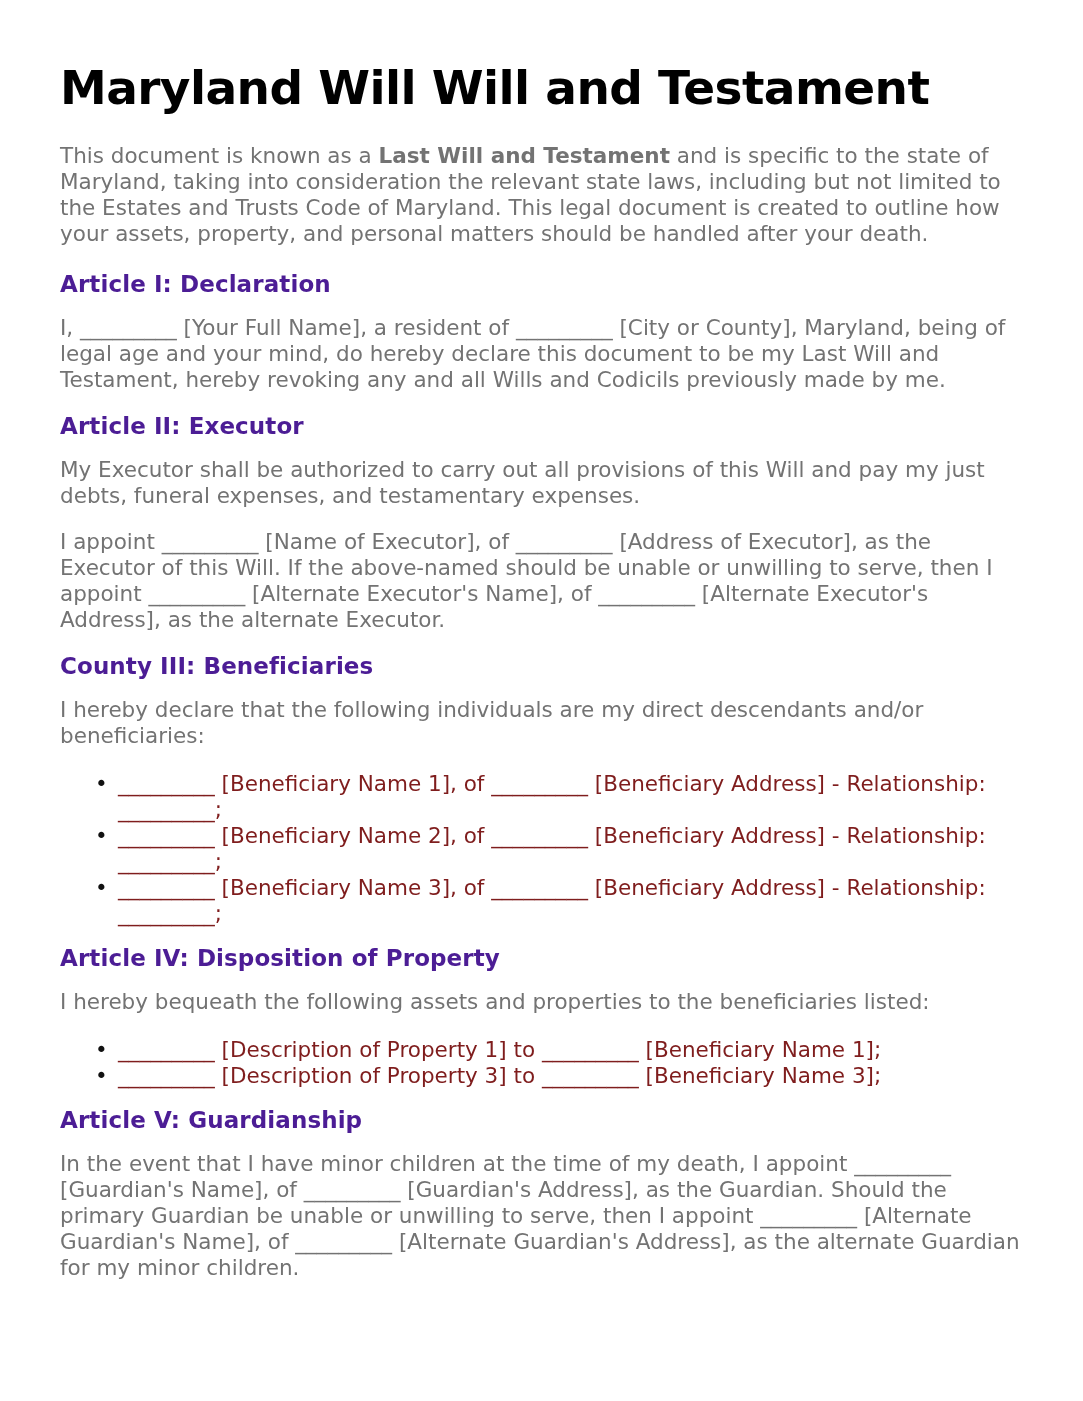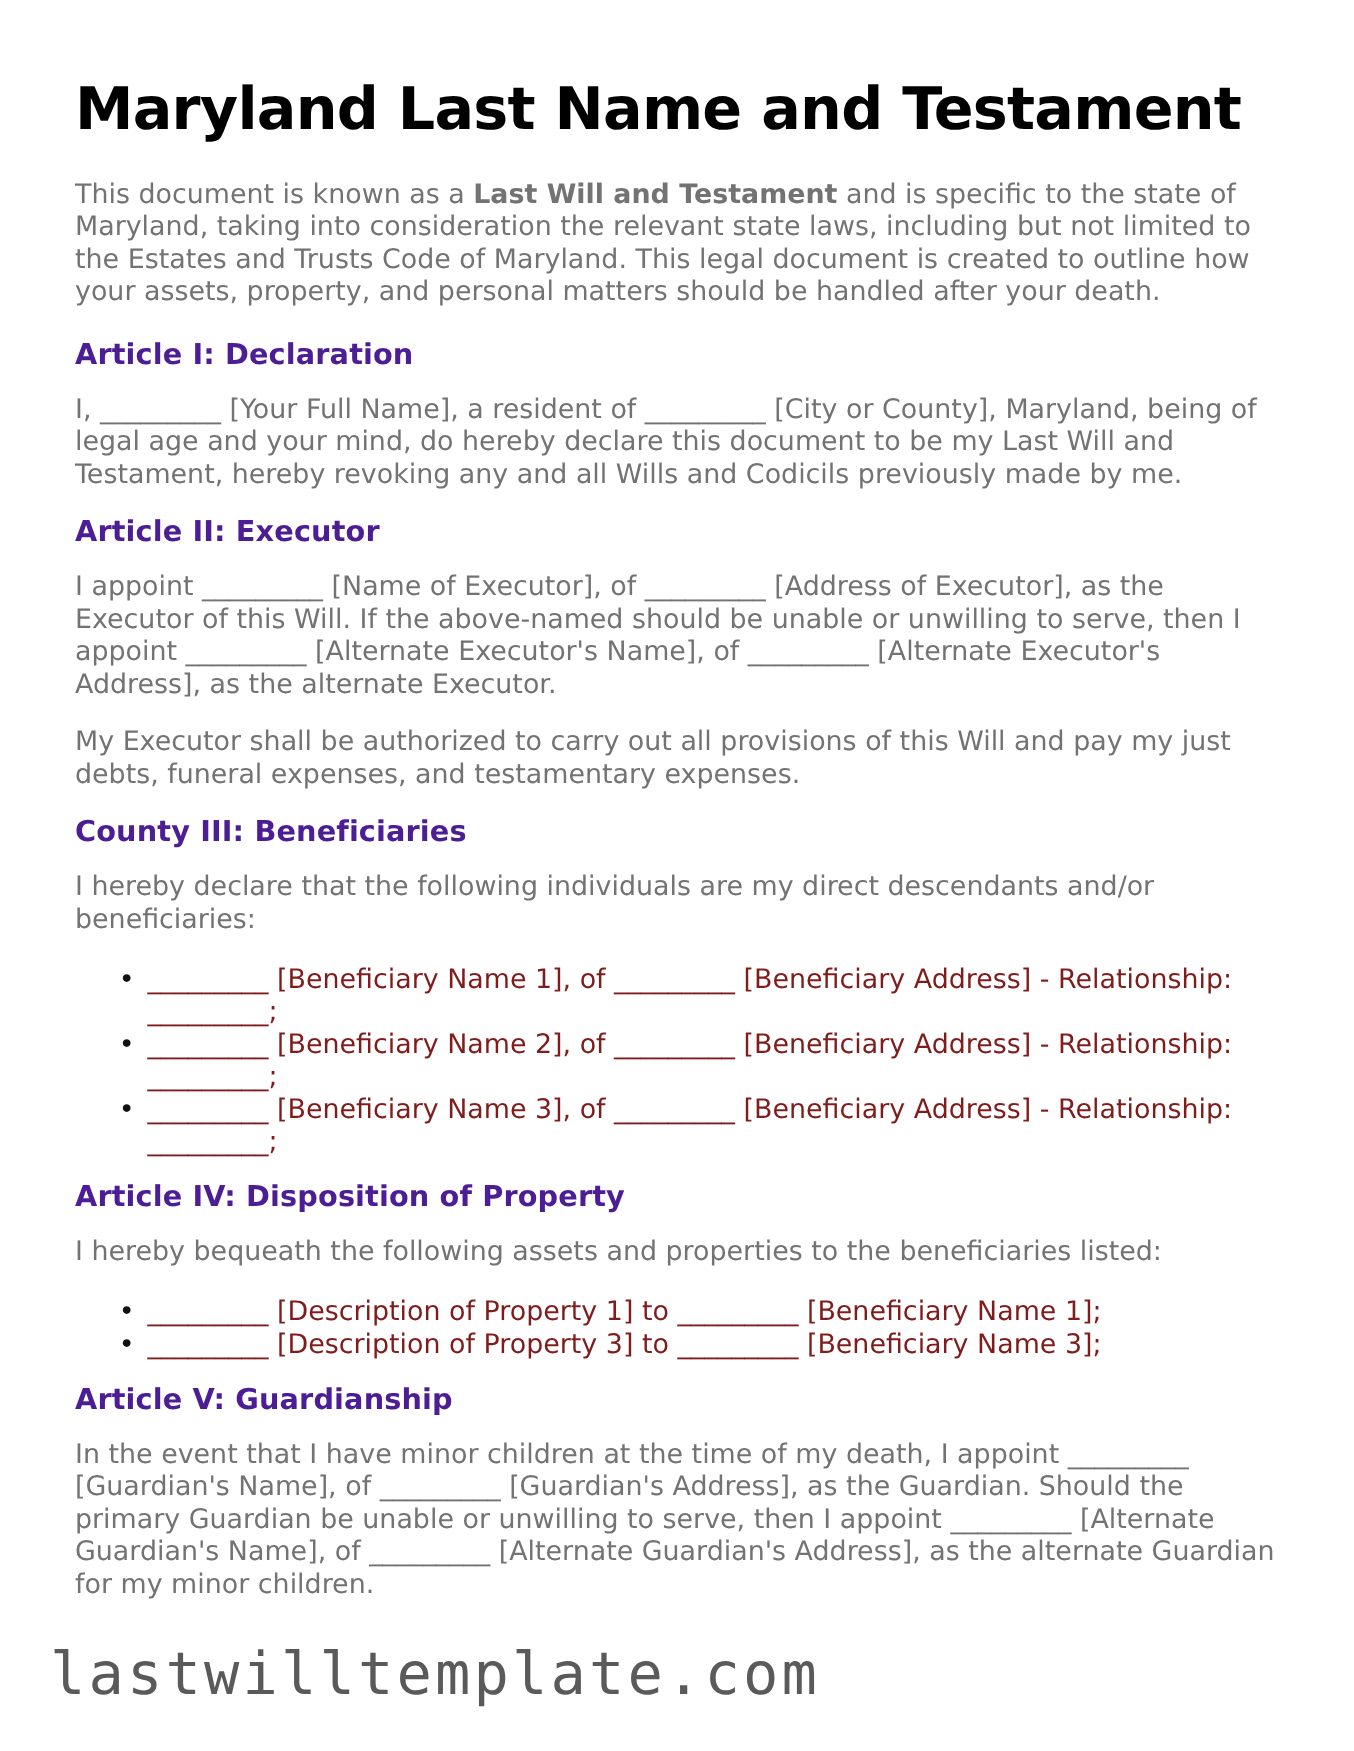--- a/index.html
+++ b/index.html
@@ -100,30 +100,30 @@
   }
   .nowrap { white-space: nowrap; }
 </style>
 </head>
 <body>
 
 <div class="page">
 
   <div class="content">
 
-    <h1 class="doc-title">Maryland Last Name and Testament</h1>
+    <h1 class="doc-title">Maryland Will Will and Testament</h1>
 
     <p class="intro"><span>This document is known as a </span><b>Last Will and Testament</b><span> and is specific to the state of Maryland, taking into consideration the relevant state laws, including but not limited to the Estates and Trusts Code of Maryland. This legal document is created to outline how your assets, property, and personal matters should be handled after your death.</span></p>
 
     <h2 class="article-heading">Article I: Declaration</h2>
     <p class="para">I, _________ [Your Full Name], a resident of _________ [City or County], Maryland, being of legal age and your mind, do hereby declare this document to be my Last Will and Testament, hereby revoking any and all Wills and Codicils previously made by me.</p>
 
     <h2 class="article-heading">Article II: Executor</h2>
+    <p class="para">My Executor shall be authorized to carry out all provisions of this Will and pay my just debts, funeral expenses, and testamentary expenses.</p>
     <p class="para">I appoint _________ [Name of Executor], of _________ [Address of Executor], as the Executor of this Will. If the above-named should be unable or unwilling to serve, then I appoint _________ [Alternate Executor's Name], of _________ [Alternate Executor's Address], as the alternate Executor.</p>
-    <p class="para">My Executor shall be authorized to carry out all provisions of this Will and pay my just debts, funeral expenses, and testamentary expenses.</p>
 
     <h2 class="article-heading">County III: Beneficiaries</h2>
     <p class="para tight">I hereby declare that the following individuals are my direct descendants and/or beneficiaries:</p>
     <ul class="bullets wrapped">
       <li>_________ [Beneficiary Name 1], of _________ [Beneficiary Address] - Relationship: _________;</li>
       <li>_________ [Beneficiary Name 2], of _________ [Beneficiary Address] - Relationship: _________;</li>
       <li>_________ [Beneficiary Name 3], of _________ [Beneficiary Address] - Relationship: _________;</li>
     </ul>
 
     <h2 class="article-heading">Article IV: Disposition of Property</h2>
@@ -131,15 +131,14 @@
     <ul class="bullets">
       <li class="nowrap">_________ [Description of Property 1] to _________ [Beneficiary Name 1];</li>
       <li class="nowrap">_________ [Description of Property 3] to _________ [Beneficiary Name 3];</li>
     </ul>
 
     <h2 class="article-heading">Article V: Guardianship</h2>
     <p class="para">In the event that I have minor children at the time of my death, I appoint _________ [Guardian's Name], of _________ [Guardian's Address], as the Guardian. Should the primary Guardian be unable or unwilling to serve, then I appoint _________ [Alternate Guardian's Name], of _________ [Alternate Guardian's Address], as the alternate Guardian for my minor children.</p>
 
   </div>
 
-  <div class="watermark">lastwilltemplate.com</div>
 
 </div>
 
 </body></html>

